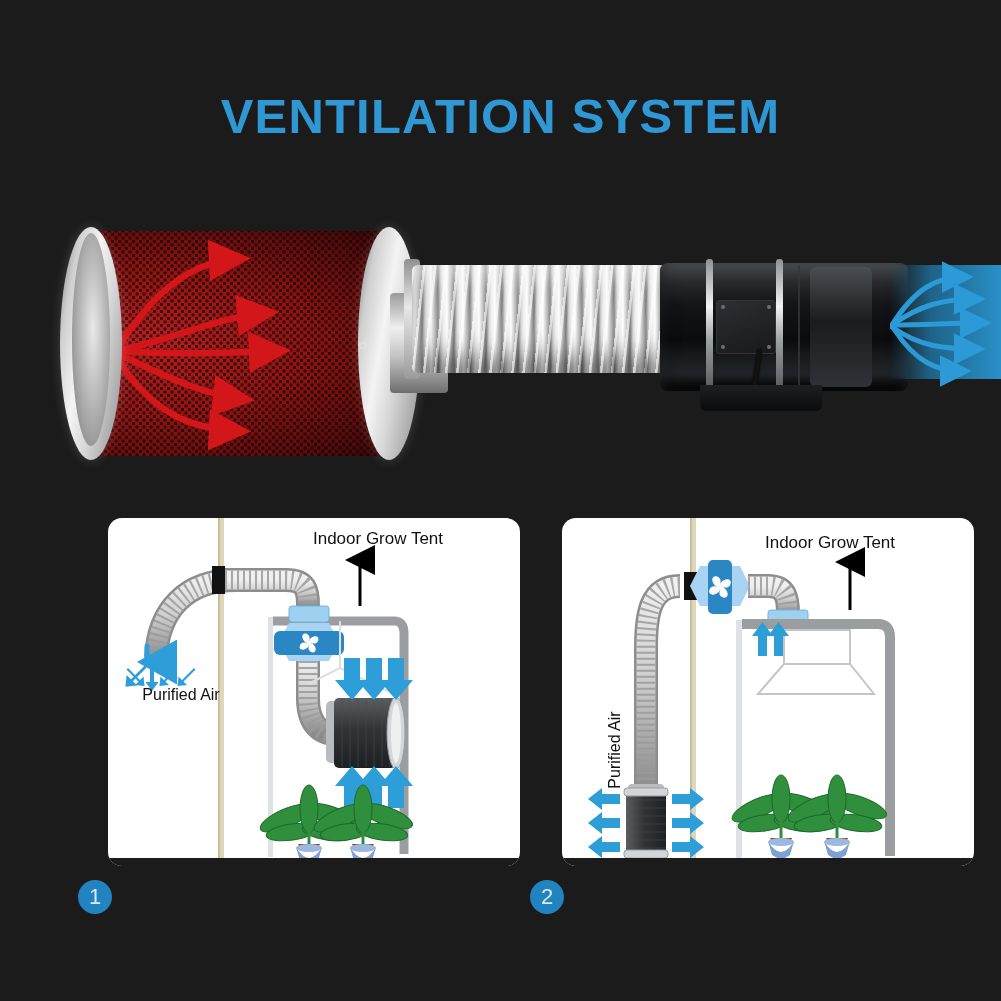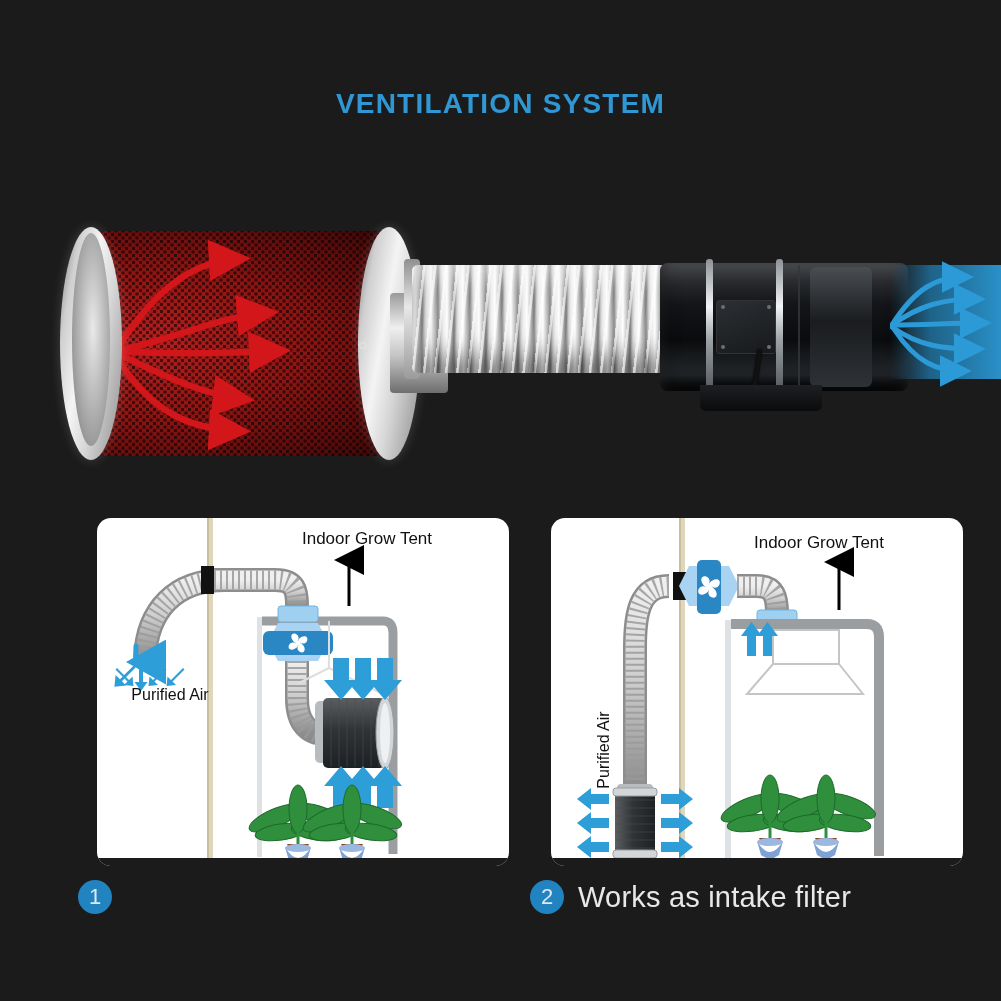--- a/index.html
+++ b/index.html
@@ -9,21 +9,21 @@
     font-family:"Liberation Sans", sans-serif;
     overflow:hidden;
     position:relative;
   }
   .stage{position:absolute;inset:0;}
 
   
   .title{
     position:absolute;left:0;right:0;top:88px;
     text-align:center;
-    font-size:28px;
+    font-size:49px;
     font-weight:bold;
     letter-spacing:1.2px;
     color:#2f97d4;
   }
 
   
   .hero{position:absolute;left:0;top:195px;width:1001px;height:300px;}
 
   
   .cf-wrap{position:absolute;left:60px;top:36px;width:360px;height:225px;}
@@ -101,21 +101,21 @@
     background:linear-gradient(180deg,#4a4e52,#1a1c1f 45%,#2e3236);}
   .fan-foot{position:absolute;left:40px;top:140px;width:122px;height:26px;border-radius:0 0 6px 6px;
     background:linear-gradient(180deg,#1d1f22,#0a0b0c);}
   .fan-cord{position:absolute;left:94px;top:104px;width:5px;height:48px;border-radius:3px;
     background:#111;transform:rotate(8deg);box-shadow:0 0 2px #000;}
 
   
   .blueflow{position:absolute;left:890px;top:52px;width:115px;height:150px;}
 
   
-  .panels{position:absolute;left:5px;top:518px;width:795px;height:352px;}
+  .panels{position:absolute;left:16px;top:518px;width:795px;height:352px;}
   .panel{
     position:absolute;top:0;width:412px;height:348px;
     background:#ffffff;border-radius:14px;overflow:hidden;
   }
   .panel.left{left:92px;}
   .panel.right{left:546px;}
   .panel svg{display:block;width:100%;height:100%;}
 
   
   .captions{position:absolute;left:0;top:880px;width:1001px;height:70px;}
@@ -494,17 +494,16 @@
       </svg>
     </div>
   </div>
 
   <div class="captions">
     <div class="cap c1">
       <div class="badge">1</div>
     </div>
     <div class="cap c2">
       <div class="badge">2</div>
-      <div class="cap-text">Works as intake filter</div>
     </div>
   </div>
 
 </div>
 
 </body></html>

